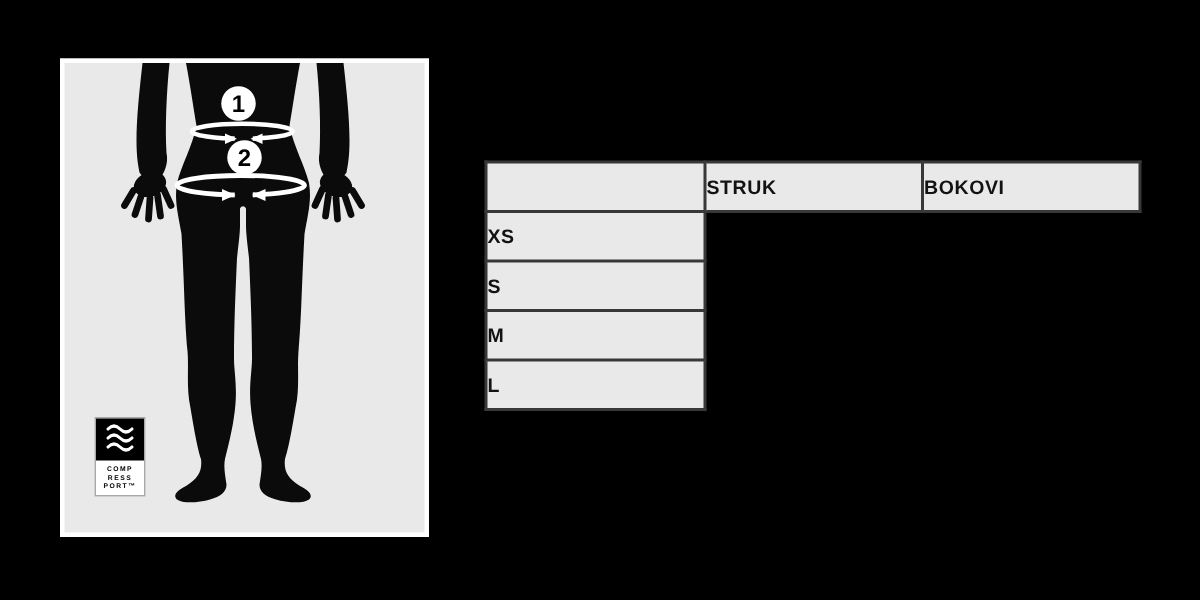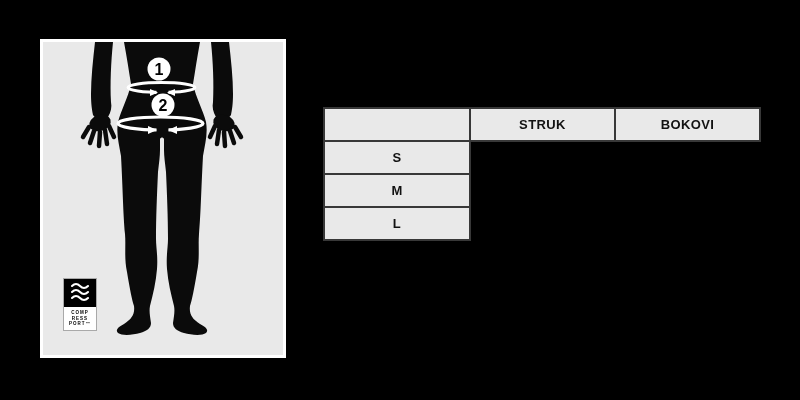--- a/index.html
+++ b/index.html
@@ -28,21 +28,21 @@
     padding-top:3px;text-align:center;color:#000000;font-weight:bold;
     font-size:4.5px;line-height:5.6px;letter-spacing:1px;
   }
 
   
   .size-table{
     position:absolute;left:323px;top:107px;
     border-collapse:collapse;table-layout:fixed;
   }
   .size-table td{
-    height:31px;padding:0;text-align:center;vertical-align:middle;
+    height:31px;padding:0;text-align:left;vertical-align:middle;
     font-size:13px;font-weight:bold;color:#121212;
   }
   .size-table td.light{
     background:#e9e9e9;border:2px solid #383838;letter-spacing:0.4px;
   }
   .size-table td.dark{
     background:transparent;border:0;color:transparent;
   }
   .col-size{width:146px;}
   .col-struk{width:145px;}
@@ -139,20 +139,25 @@
         <col class="col-struk">
         <col class="col-bokovi">
       </colgroup>
     <tbody>
       <tr>
         <td class="light"></td>
         <td class="light">STRUK</td>
         <td class="light">BOKOVI</td>
       </tr>
       <tr>
+        <td class="light">XS</td>
+        <td class="dark"></td>
+        <td class="dark"></td>
+      </tr>
+      <tr>
         <td class="light">S</td>
         <td class="dark"></td>
         <td class="dark"></td>
       </tr>
       <tr>
         <td class="light">M</td>
         <td class="dark"></td>
         <td class="dark"></td>
       </tr>
       <tr>

